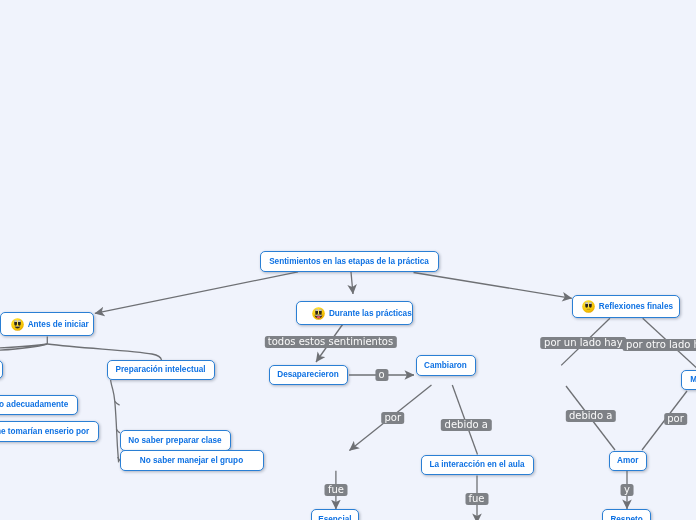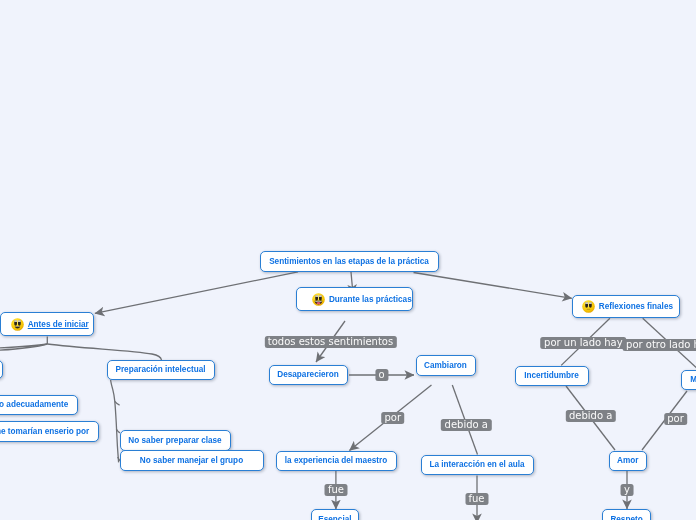--- a/index.html
+++ b/index.html
@@ -53,21 +53,21 @@
         <path d="M642.7,318.3 L700,371"></path>
         <path d="M566,386 L615,450"></path>
         <path d="M687,391 L642,450"></path>
         <path d="M627,470 L627,509" marker-end="url(#arw)"></path>
       </g>
 </svg>
 
 <div class="node" style="left: 259.5px; top: 251px; width: 179px; height: 20.5px;">
       <span class="txt">Sentimientos en las etapas de la práctica</span>
     </div>
-    <div class="node" style="left: -0.4px; top: 311.8px; width: 94.4px; height: 24.4px; padding-left: 6px; text-decoration: underline;">
+    <div class="node" style="left: -0.4px; top: 311.8px; width: 94.4px; height: 24.4px; padding-left: 6px;">
       <span class="emoji">
         <svg viewBox="0 0 36 36" width="100%" height="100%" style="display:block">
           <defs>
             <radialGradient id="eg0" cx="41%" cy="32%" r="71%">
               <stop offset="0%" stop-color="#fff08a"></stop>
               <stop offset="38%" stop-color="#fdd81c"></stop>
               <stop offset="82%" stop-color="#f2bc00"></stop>
               <stop offset="100%" stop-color="#e3a000"></stop>
             </radialGradient>
           </defs>
@@ -75,21 +75,21 @@
           <path d="M9.0 7.0 h7.6 v9.8 a3.8 4.6 0 0 1 -7.6 0 z" fill="#2b2318"></path>
           <path d="M19.4 7.0 h7.6 v9.8 a3.8 4.6 0 0 1 -7.6 0 z" fill="#2b2318"></path>
           <path d="M9.0 6.8 h7.6 v3.6 h-7.6 z" fill="#faf8f1"></path>
           <path d="M19.4 6.8 h7.6 v3.6 h-7.6 z" fill="#faf8f1"></path>
           <path d="M10.4 23.4 Q18 20.6 25.6 23.4 Q24.0 28.9 18 28.9 Q12.0 28.9 10.4 23.4 Z" fill="#33281b"></path>
           <path d="M12.0 23.4 Q18 21.8 24.0 23.4 L23.7 25.0 Q18 23.5 12.3 25.0 Z" fill="#e9dfc0"></path>
         </svg>
       </span>
       <span class="txt">Antes de iniciar</span>
     </div>
-    <div class="node" style="left: 295.8px; top: 287px; width: 117.2px; height: 23.9px; padding-left: 15px;">
+    <div class="node" style="left: 295.8px; top: 301px; width: 117.2px; height: 23.9px; padding-left: 15px;">
       <span class="emoji">
         <svg viewBox="0 0 36 36" width="100%" height="100%" style="display:block">
           <defs>
             <radialGradient id="eg1" cx="41%" cy="32%" r="71%">
               <stop offset="0%" stop-color="#fff08a"></stop>
               <stop offset="38%" stop-color="#fdd81c"></stop>
               <stop offset="82%" stop-color="#f2bc00"></stop>
               <stop offset="100%" stop-color="#e3a000"></stop>
             </radialGradient>
           </defs>
@@ -141,31 +141,25 @@
     </div>
     <div class="node" style="left: 119.5px; top: 450px; width: 144px; height: 20.5px;">
       <span class="txt">No saber manejar el grupo</span>
     </div>
     <div class="node" style="left: 268.5px; top: 364.5px; width: 79px; height: 20.5px;">
       <span class="txt">Desaparecieron</span>
     </div>
     <div class="node" style="left: 415.5px; top: 355px; width: 60px; height: 20.5px;">
       <span class="txt">Cambiaron</span>
     </div>
-    <div class="node" style="left: 275.5px; top: 450.5px; width: 121px; height: 20.5px;">
-      <span class="txt">la experiencia del maestro</span>
-    </div>
     <div class="node" style="left: 311px; top: 508.8px; width: 47.8px; height: 20.5px;">
       <span class="txt">Esencial</span>
     </div>
     <div class="node" style="left: 420.5px; top: 454.5px; width: 113px; height: 20.5px;">
       <span class="txt">La interacción en el aula</span>
-    </div>
-    <div class="node" style="left: 514.5px; top: 365.5px; width: 74px; height: 20.5px;">
-      <span class="txt">Incertidumbre</span>
     </div>
     <div class="node" style="left: 681px; top: 369.5px; width: 42px; height: 20.5px;">
       <span class="txt">Miedo</span>
     </div>
     <div class="node" style="left: 609px; top: 450.9px; width: 37.5px; height: 20px;">
       <span class="txt">Amor</span>
     </div>
     <div class="node" style="left: 602.4px; top: 509px; width: 48.3px; height: 20.5px;">
       <span class="txt">Respeto</span>
     </div>

